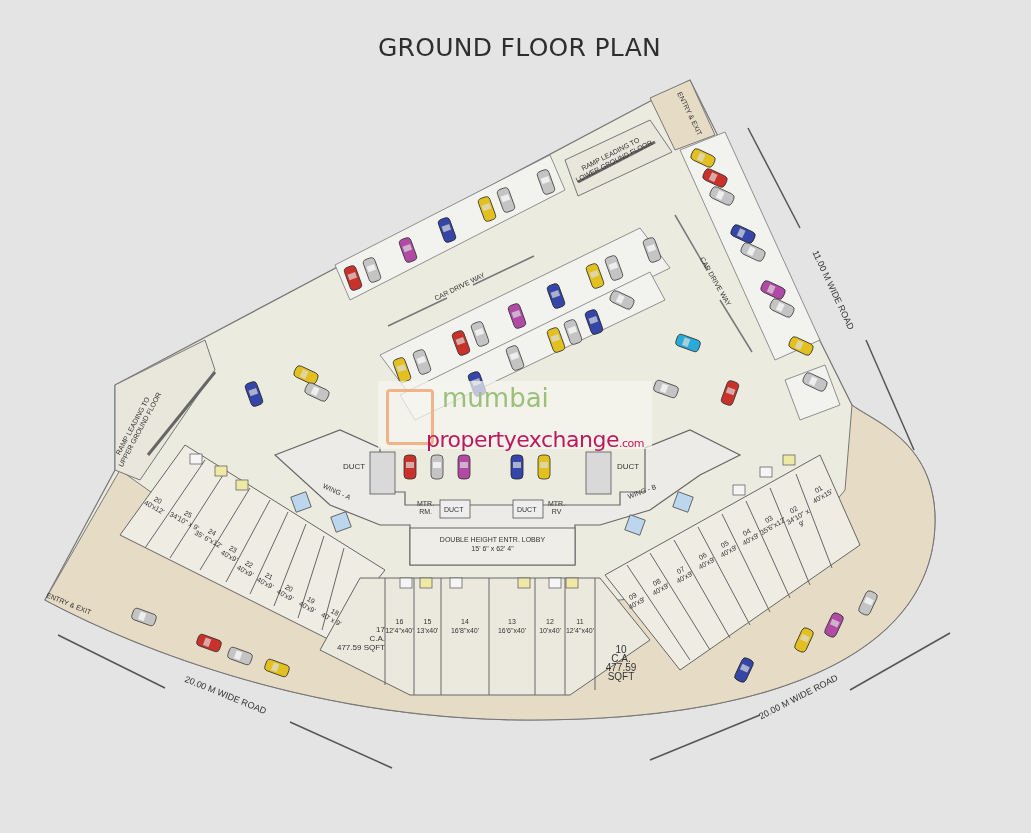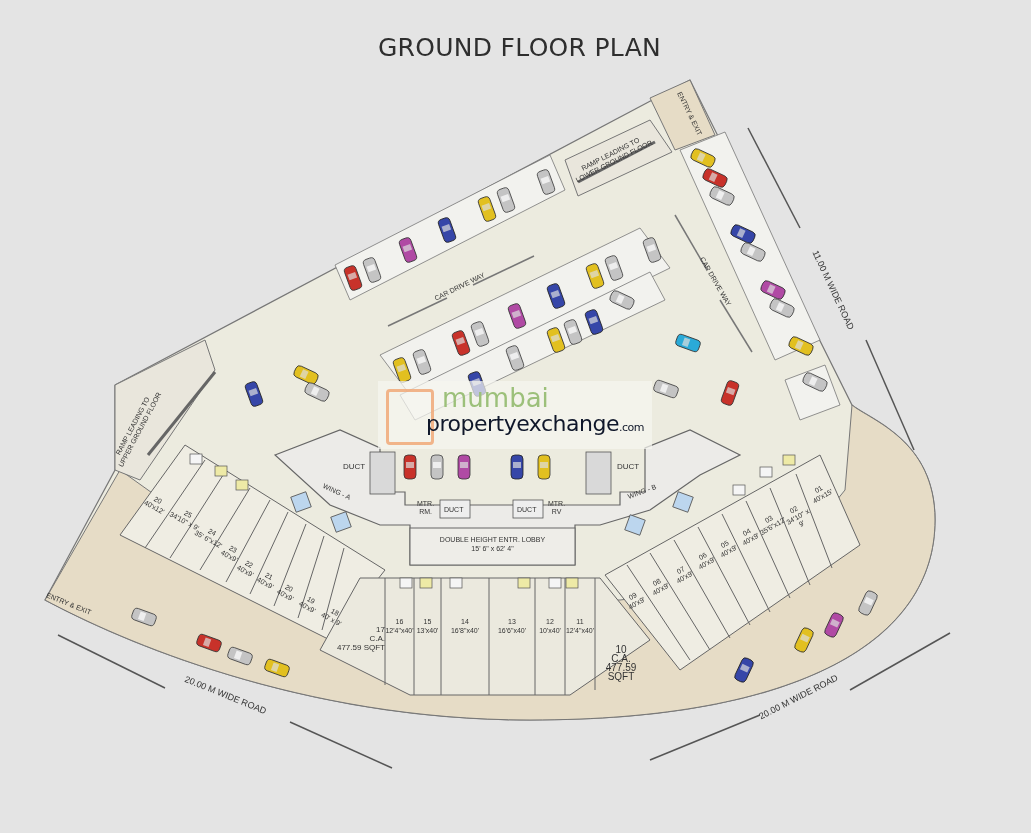--- a/index.html
+++ b/index.html
@@ -3,21 +3,21 @@
 <meta charset="utf-8">
 <style>
   html,body{margin:0;padding:0;}
   body{width:1031px;height:833px;background:#e4e4e4;overflow:hidden;position:relative;font-family:"Liberation Sans",sans-serif;}
   .title{position:absolute;left:0;top:33px;width:1039px;text-align:center;font-size:25px;color:#2e2e2e;letter-spacing:0.3px;font-family:"DejaVu Sans",sans-serif;}
   svg{position:absolute;left:0;top:0;}
   .lbl{font-family:"Liberation Sans",sans-serif;fill:#333;}
   .watermark{position:absolute;left:378px;top:381px;width:274px;height:68px;background:rgba(245,245,240,0.72);}
   .wm-box{position:absolute;left:8px;top:8px;width:42px;height:50px;border:3px solid #f0a878;border-radius:4px;opacity:.85;}
   .wm-top{position:absolute;left:64px;top:2px;font-size:26px;color:#9cc07a;font-family:"DejaVu Sans",sans-serif;}
-  .wm-bot{position:absolute;left:48px;top:30px;font-size:22px;color:#0f172a;font-family:"DejaVu Sans",sans-serif;letter-spacing:-0.5px;}
+  .wm-bot{position:absolute;left:48px;top:46px;font-size:22px;color:#be185d;font-family:"DejaVu Sans",sans-serif;letter-spacing:-0.5px;}
   .wm-bot small{font-size:11px;}
 </style>
 </head>
 <body>
 
 <div class="title">GROUND FLOOR PLAN</div>
 
 <svg width="1031" height="833" viewBox="0 0 1031 833">
   <defs>
     <g id="car-red">

